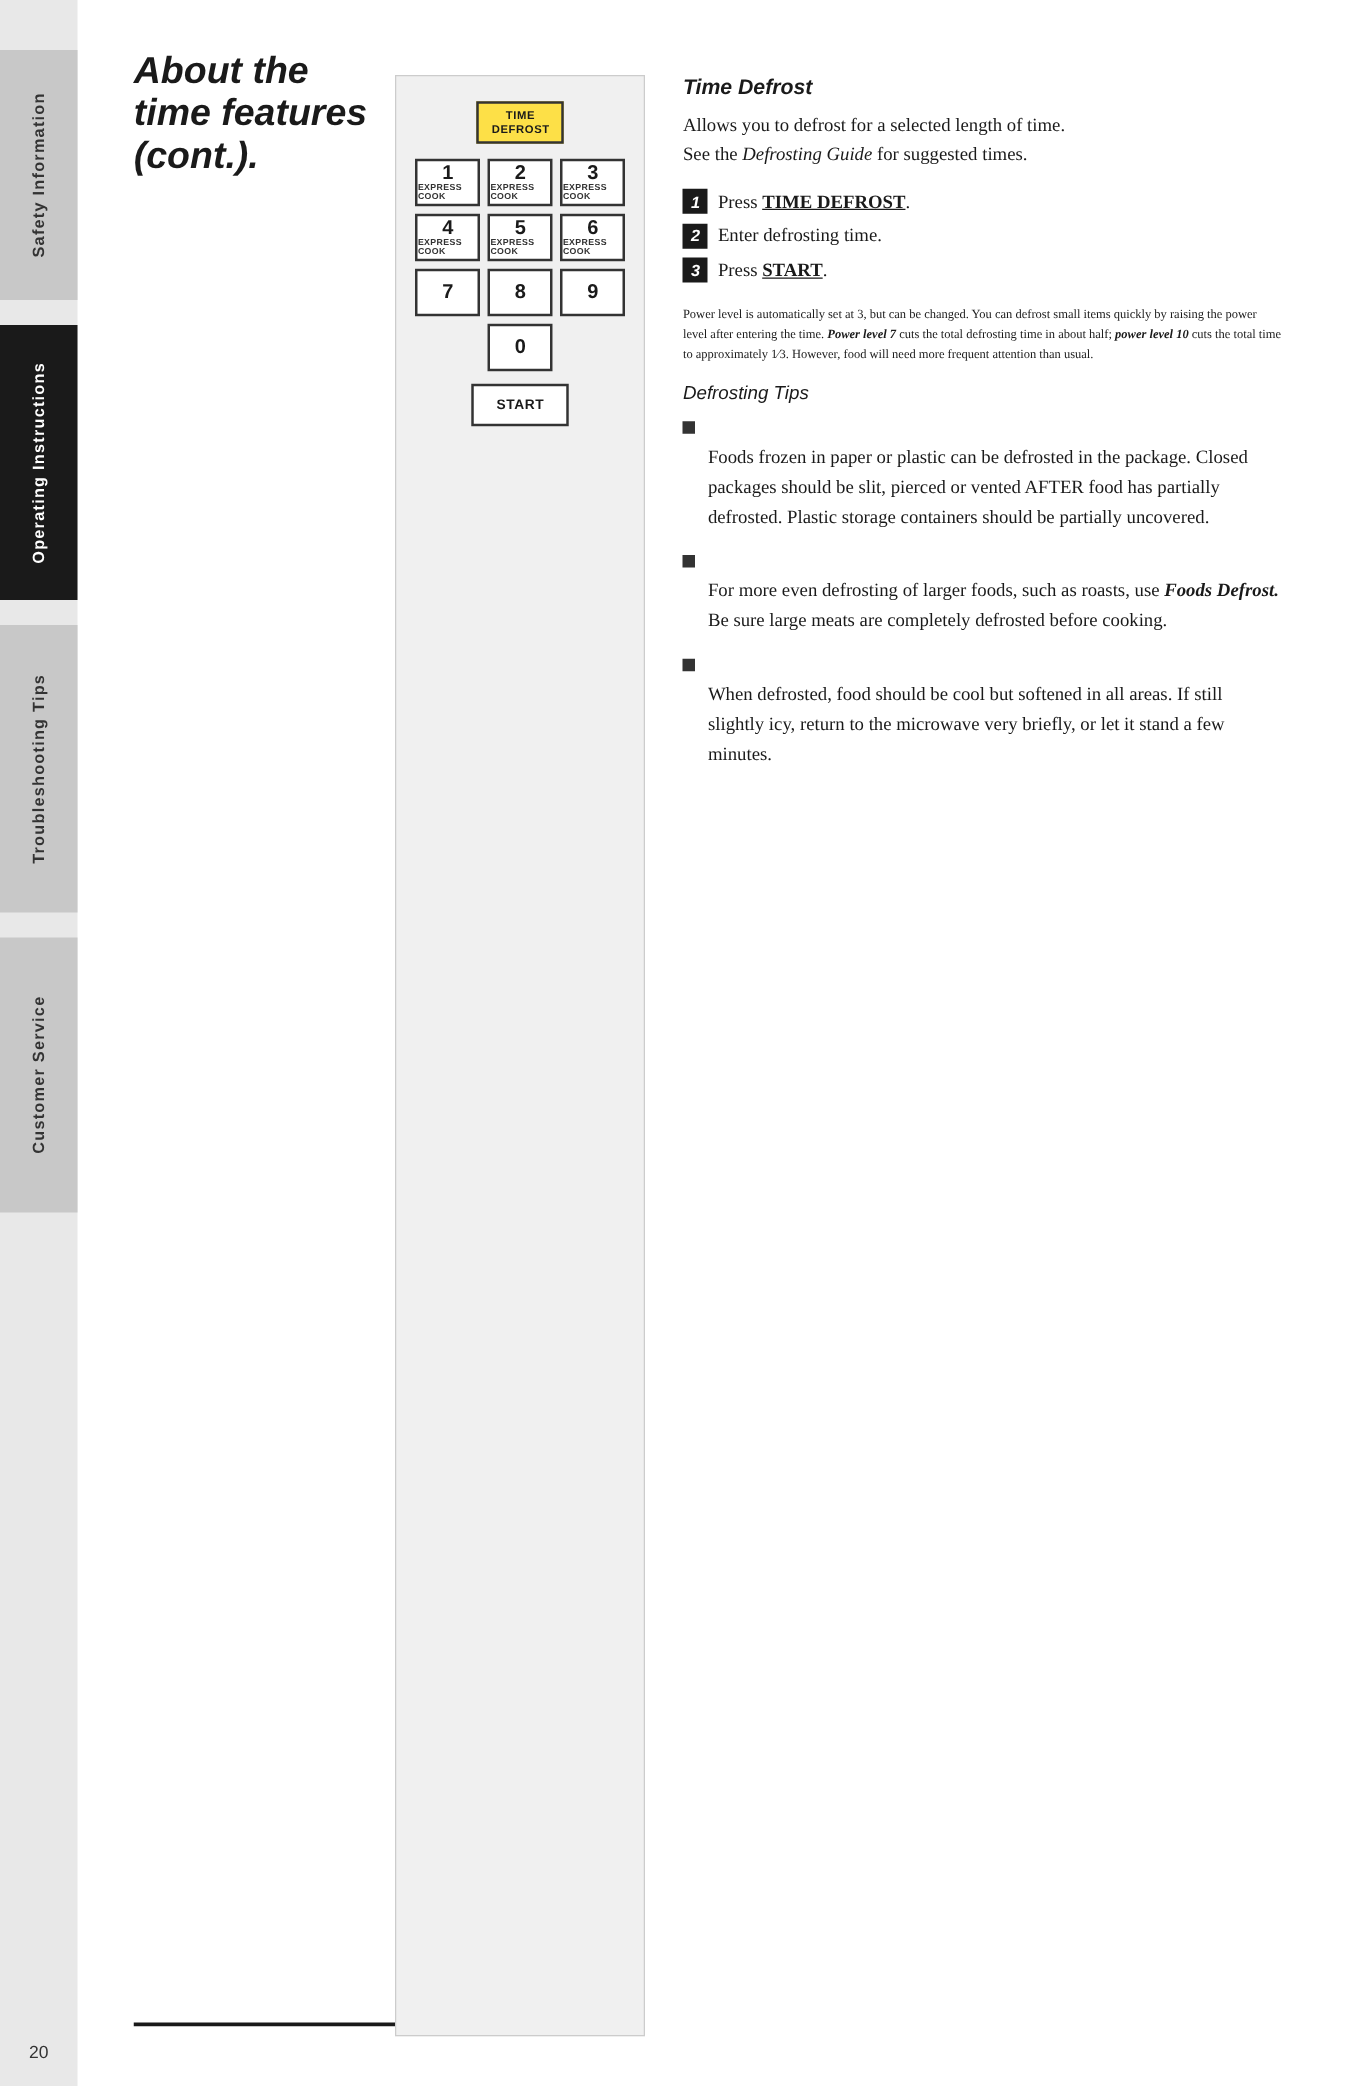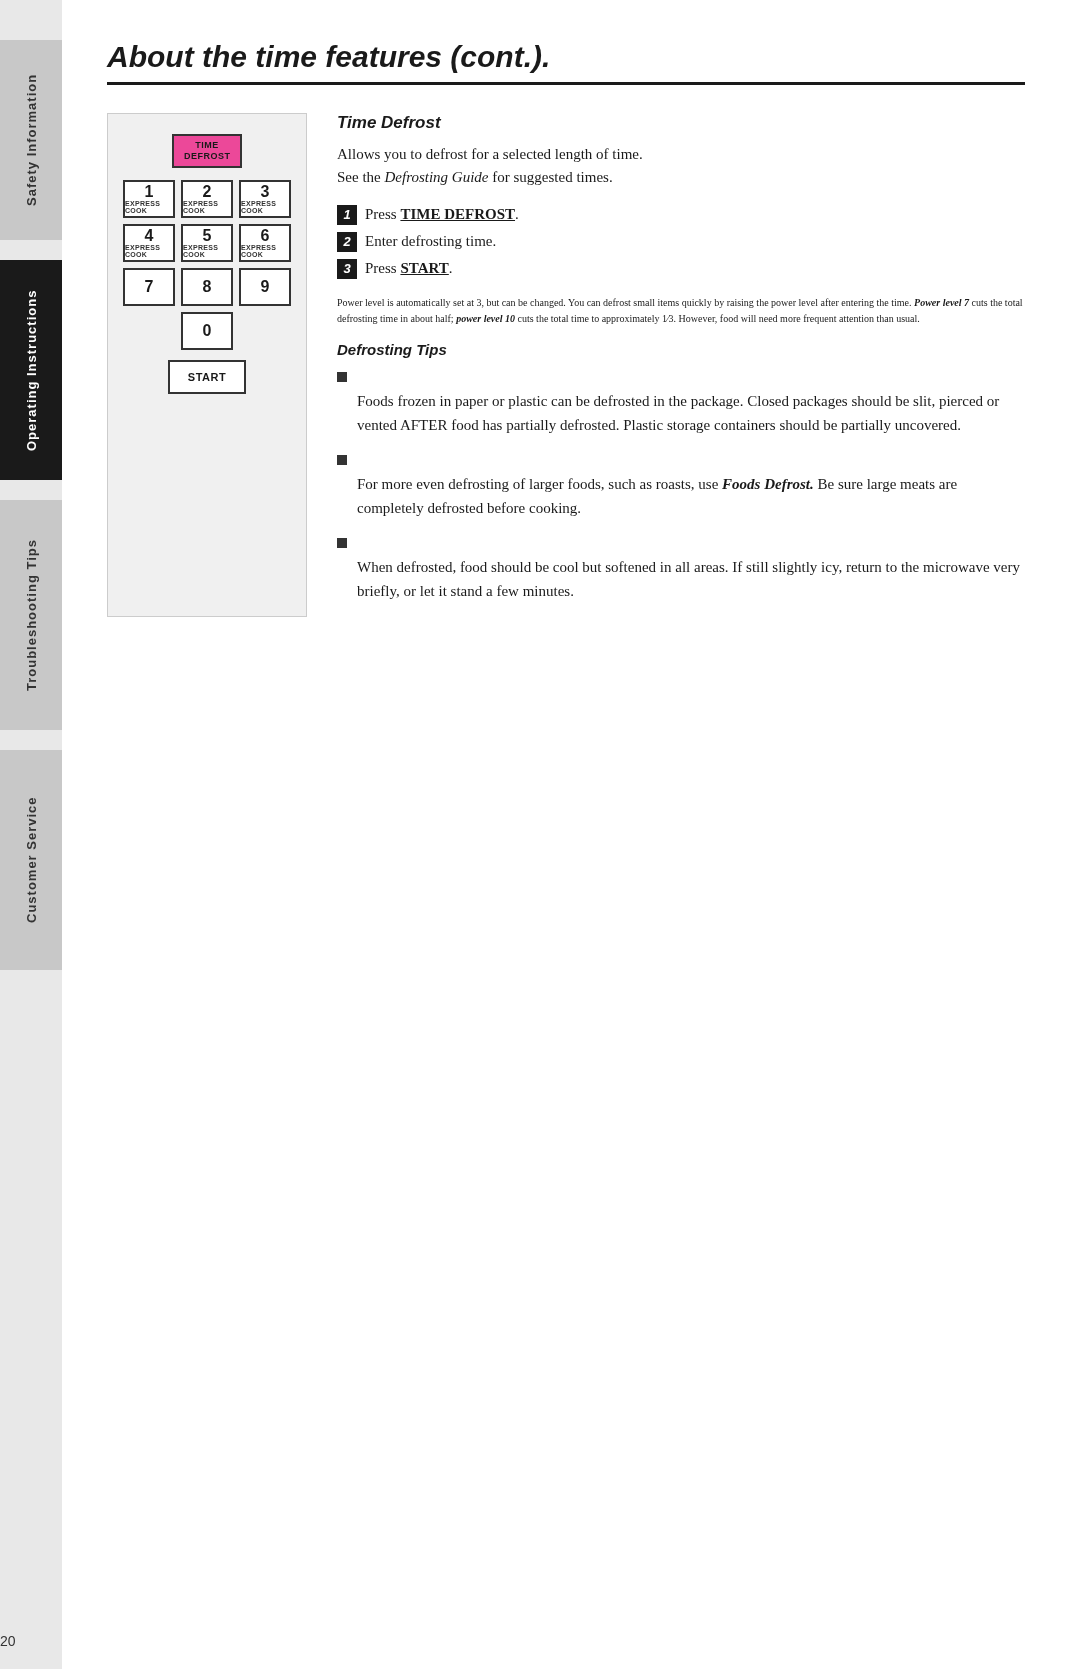--- a/index.html
+++ b/index.html
@@ -75,31 +75,30 @@
       height: 220px;
       background: #c8c8c8;
       color: #333;
     }
 
     .sidebar-page-number {
       position: absolute;
       bottom: 20px;
       left: 0;
       width: 62px;
-      text-align: left;
+      text-align: center;
       font-size: 14px;
       color: #333;
       font-family: Arial, sans-serif;
     }
 
     .main-content {
       flex: 1;
       padding: 40px 55px 40px 45px;
       display: flex;
-      flex-direction: column;
     }
 
     .page-title {
       font-family: Arial, Helvetica, sans-serif;
       font-size: 30px;
       font-weight: bold;
       font-style: italic;
       color: #1a1a1a;
       margin-bottom: 8px;
       padding-bottom: 8px;
@@ -119,21 +118,21 @@
       border: 1px solid #ccc;
       padding: 20px 15px;
       display: flex;
       flex-direction: column;
       align-items: center;
       gap: 6px;
     }
 
     .key-time-defrost {
       border: 2px solid #333;
-      background: #ec4899;
+      background: #fde047;
       padding: 4px 10px;
       font-size: 9px;
       font-weight: bold;
       text-align: center;
       font-family: Arial, sans-serif;
       line-height: 1.2;
       letter-spacing: 0.5px;
       width: 70px;
       margin-bottom: 6px;
     }
@@ -273,21 +272,21 @@
     .body-text {
       font-size: 10px;
       line-height: 1.6;
       margin-bottom: 14px;
       color: #1a1a1a;
     }
 
     .subheading {
       font-family: Arial, Helvetica, sans-serif;
       font-size: 15px;
-      font-weight: bold;
+      font-weight: normal;
       font-style: italic;
       margin-top: 10px;
       margin-bottom: 10px;
     }
 
     .bullet-list {
       list-style: none;
       margin-left: 0;
     }
 

